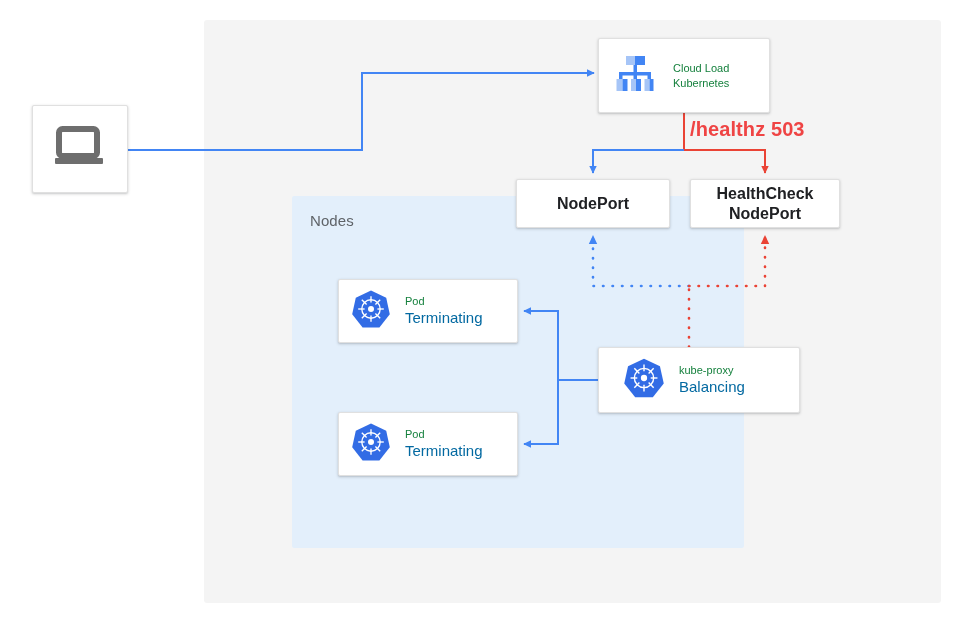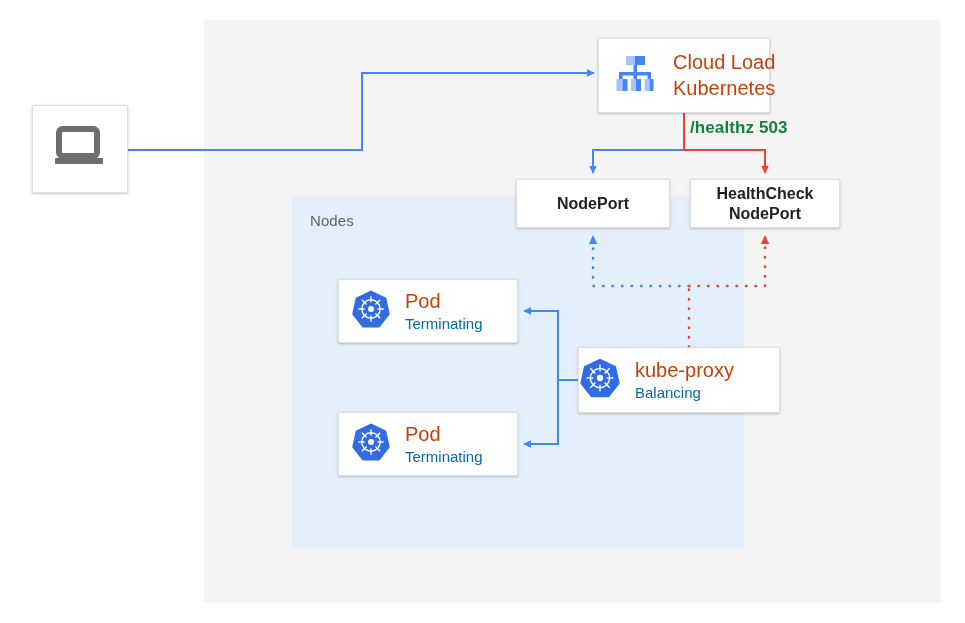--- a/index.html
+++ b/index.html
@@ -60,22 +60,22 @@
     display: flex;
     align-items: center;
   }
   .card-text {
     display: flex;
     flex-direction: column;
     justify-content: center;
     line-height: 1.28;
   }
   .card-title {
-    font-size: 20px;
-    color: #c2410c;
+    font-size: 11px;
+    color: #15803d;
     white-space: nowrap;
   }
   .card-sub {
     font-size: 15px;
     color: #0369a1;
     white-space: nowrap;
   }
   .card-center {
     justify-content: center;
     text-align: center;
@@ -94,40 +94,40 @@
     justify-content: center;
   }
   #clb-box {
     left: 598px; top: 38px; width: 172px; height: 75px;
     padding-left: 14px;
   }
   #nodeport-box  { left: 516px; top: 179px; width: 154px; height: 49px; }
   #hcnodeport-box{ left: 690px; top: 179px; width: 150px; height: 49px; }
   #pod1-box { left: 338px; top: 279px; width: 180px; height: 64px; padding-left: 12px; }
   #pod2-box { left: 338px; top: 412px; width: 180px; height: 64px; padding-left: 12px; }
-  #kubeproxy-box { left: 578px; top: 347px; width: 202px; height: 66px; padding-left: 0; }
+  #kubeproxy-box { left: 598px; top: 347px; width: 202px; height: 66px; padding-left: 24px; }
 
   .k8s-logo { flex: 0 0 auto; margin-right: 14px; }
   .clb-icon { flex: 0 0 auto; margin-right: 16px; }
   .laptop-icon { display:block; }
 
   
   #wires {
     position: absolute;
     left: 0; top: 0;
     width: 965px; height: 623px;
     pointer-events: none;
   }
   .healthz-label {
     position: absolute;
     left: 690px;
     top: 118px;
-    font-size: 17px;
+    font-size: 20px;
     font-weight: bold;
-    color: #15803d;
+    color: #ef4444;
     white-space: nowrap;
     letter-spacing: .1px;
   }
 </style>
 </head>
 <body>
 
 <div id="canvas">
 
   <div class="panel-outer"></div>

